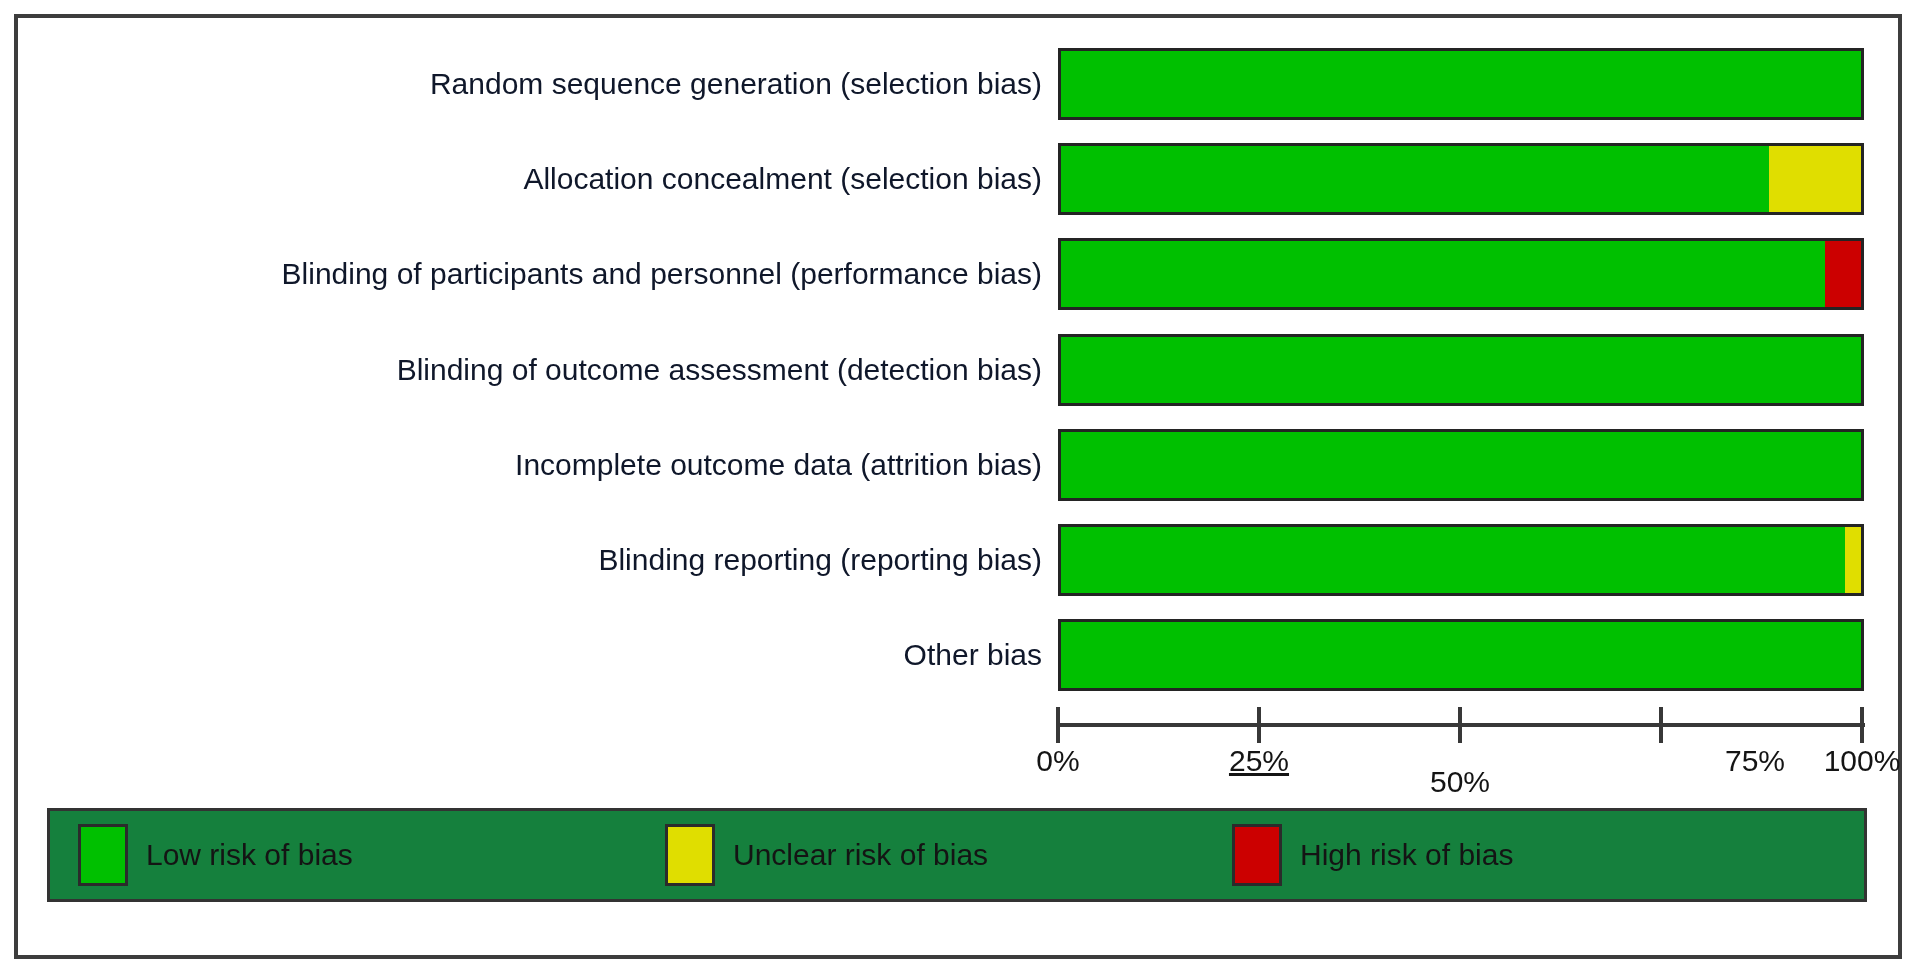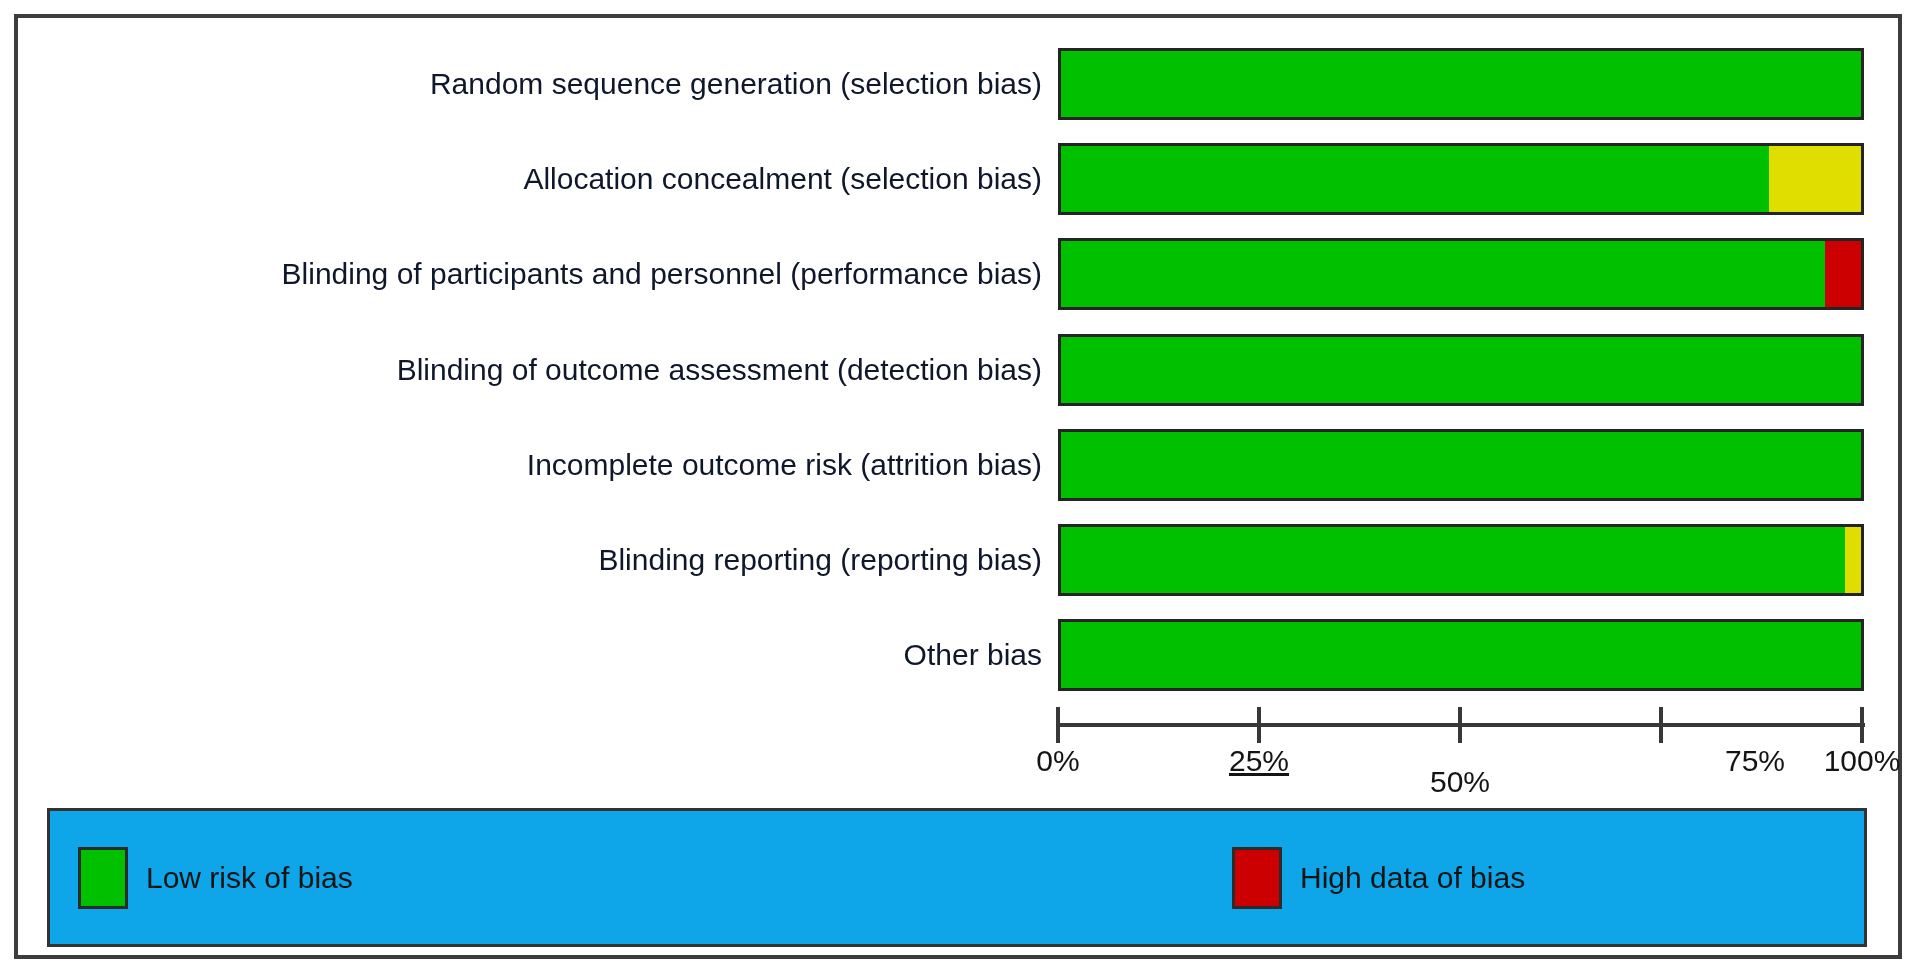--- a/index.html
+++ b/index.html
@@ -70,24 +70,24 @@
     width: 160px;
     text-align: center;
     font-size: 30px;
     color: #141414;
   }
   .legend-box {
     position: absolute;
     left: 47px;
     top: 808px;
     width: 1820px;
-    height: 139px;
+    height: 94px;
     border: 3px solid #333333;
     box-sizing: border-box;
-    background: #0ea5e9;
+    background: #15803d;
   }
   .legend-entry {
     position: absolute;
     top: 0;
     height: 100%;
     display: flex;
     align-items: center;
     gap: 18px;
   }
   .legend-swatch {
@@ -120,21 +120,21 @@
     </div>
     <div class="row-label" style="top: 238px;">Blinding of participants and personnel (performance bias)</div>
     <div class="bar" style="top: 238px;">
       <div class="bar-segment" style="width: 95.5%; background: rgb(0, 192, 0);"></div>
       <div class="bar-segment" style="width: 4.5%; background: rgb(204, 0, 0);"></div>
     </div>
     <div class="row-label" style="top: 334px;">Blinding of outcome assessment (detection bias)</div>
     <div class="bar" style="top: 334px;">
       <div class="bar-segment" style="width: 100%; background: rgb(0, 192, 0);"></div>
     </div>
-    <div class="row-label" style="top: 429px;">Incomplete outcome risk (attrition bias)</div>
+    <div class="row-label" style="top: 429px;">Incomplete outcome data (attrition bias)</div>
     <div class="bar" style="top: 429px;">
       <div class="bar-segment" style="width: 100%; background: rgb(0, 192, 0);"></div>
     </div>
     <div class="row-label" style="top: 524px;">Blinding reporting (reporting bias)</div>
     <div class="bar" style="top: 524px;">
       <div class="bar-segment" style="width: 98%; background: rgb(0, 192, 0);"></div>
       <div class="bar-segment" style="width: 2%; background: rgb(224, 222, 0);"></div>
     </div>
     <div class="row-label" style="top: 619px;">Other bias</div>
     <div class="bar" style="top: 619px;">
@@ -154,17 +154,21 @@
     <div class="axis-tick-label" style="left: 1675px;">75%</div>
     <div class="axis-tick" style="left: 1860px;"></div>
     <div class="axis-tick-label" style="left: 1782px;">100%</div>
   </div>
 
 <div class="legend-box" id="legend">
     <div class="legend-entry" style="left: 28px;">
       <div class="legend-swatch" style="background: rgb(0, 192, 0);"></div>
       <div class="legend-label">Low risk of bias</div>
     </div>
+    <div class="legend-entry" style="left: 615px;">
+      <div class="legend-swatch" style="background: rgb(224, 222, 0);"></div>
+      <div class="legend-label">Unclear risk of bias</div>
+    </div>
     <div class="legend-entry" style="left: 1182px;">
       <div class="legend-swatch" style="background: rgb(204, 0, 0);"></div>
-      <div class="legend-label">High data of bias</div>
+      <div class="legend-label">High risk of bias</div>
     </div>
   </div>
 
 </body></html>

